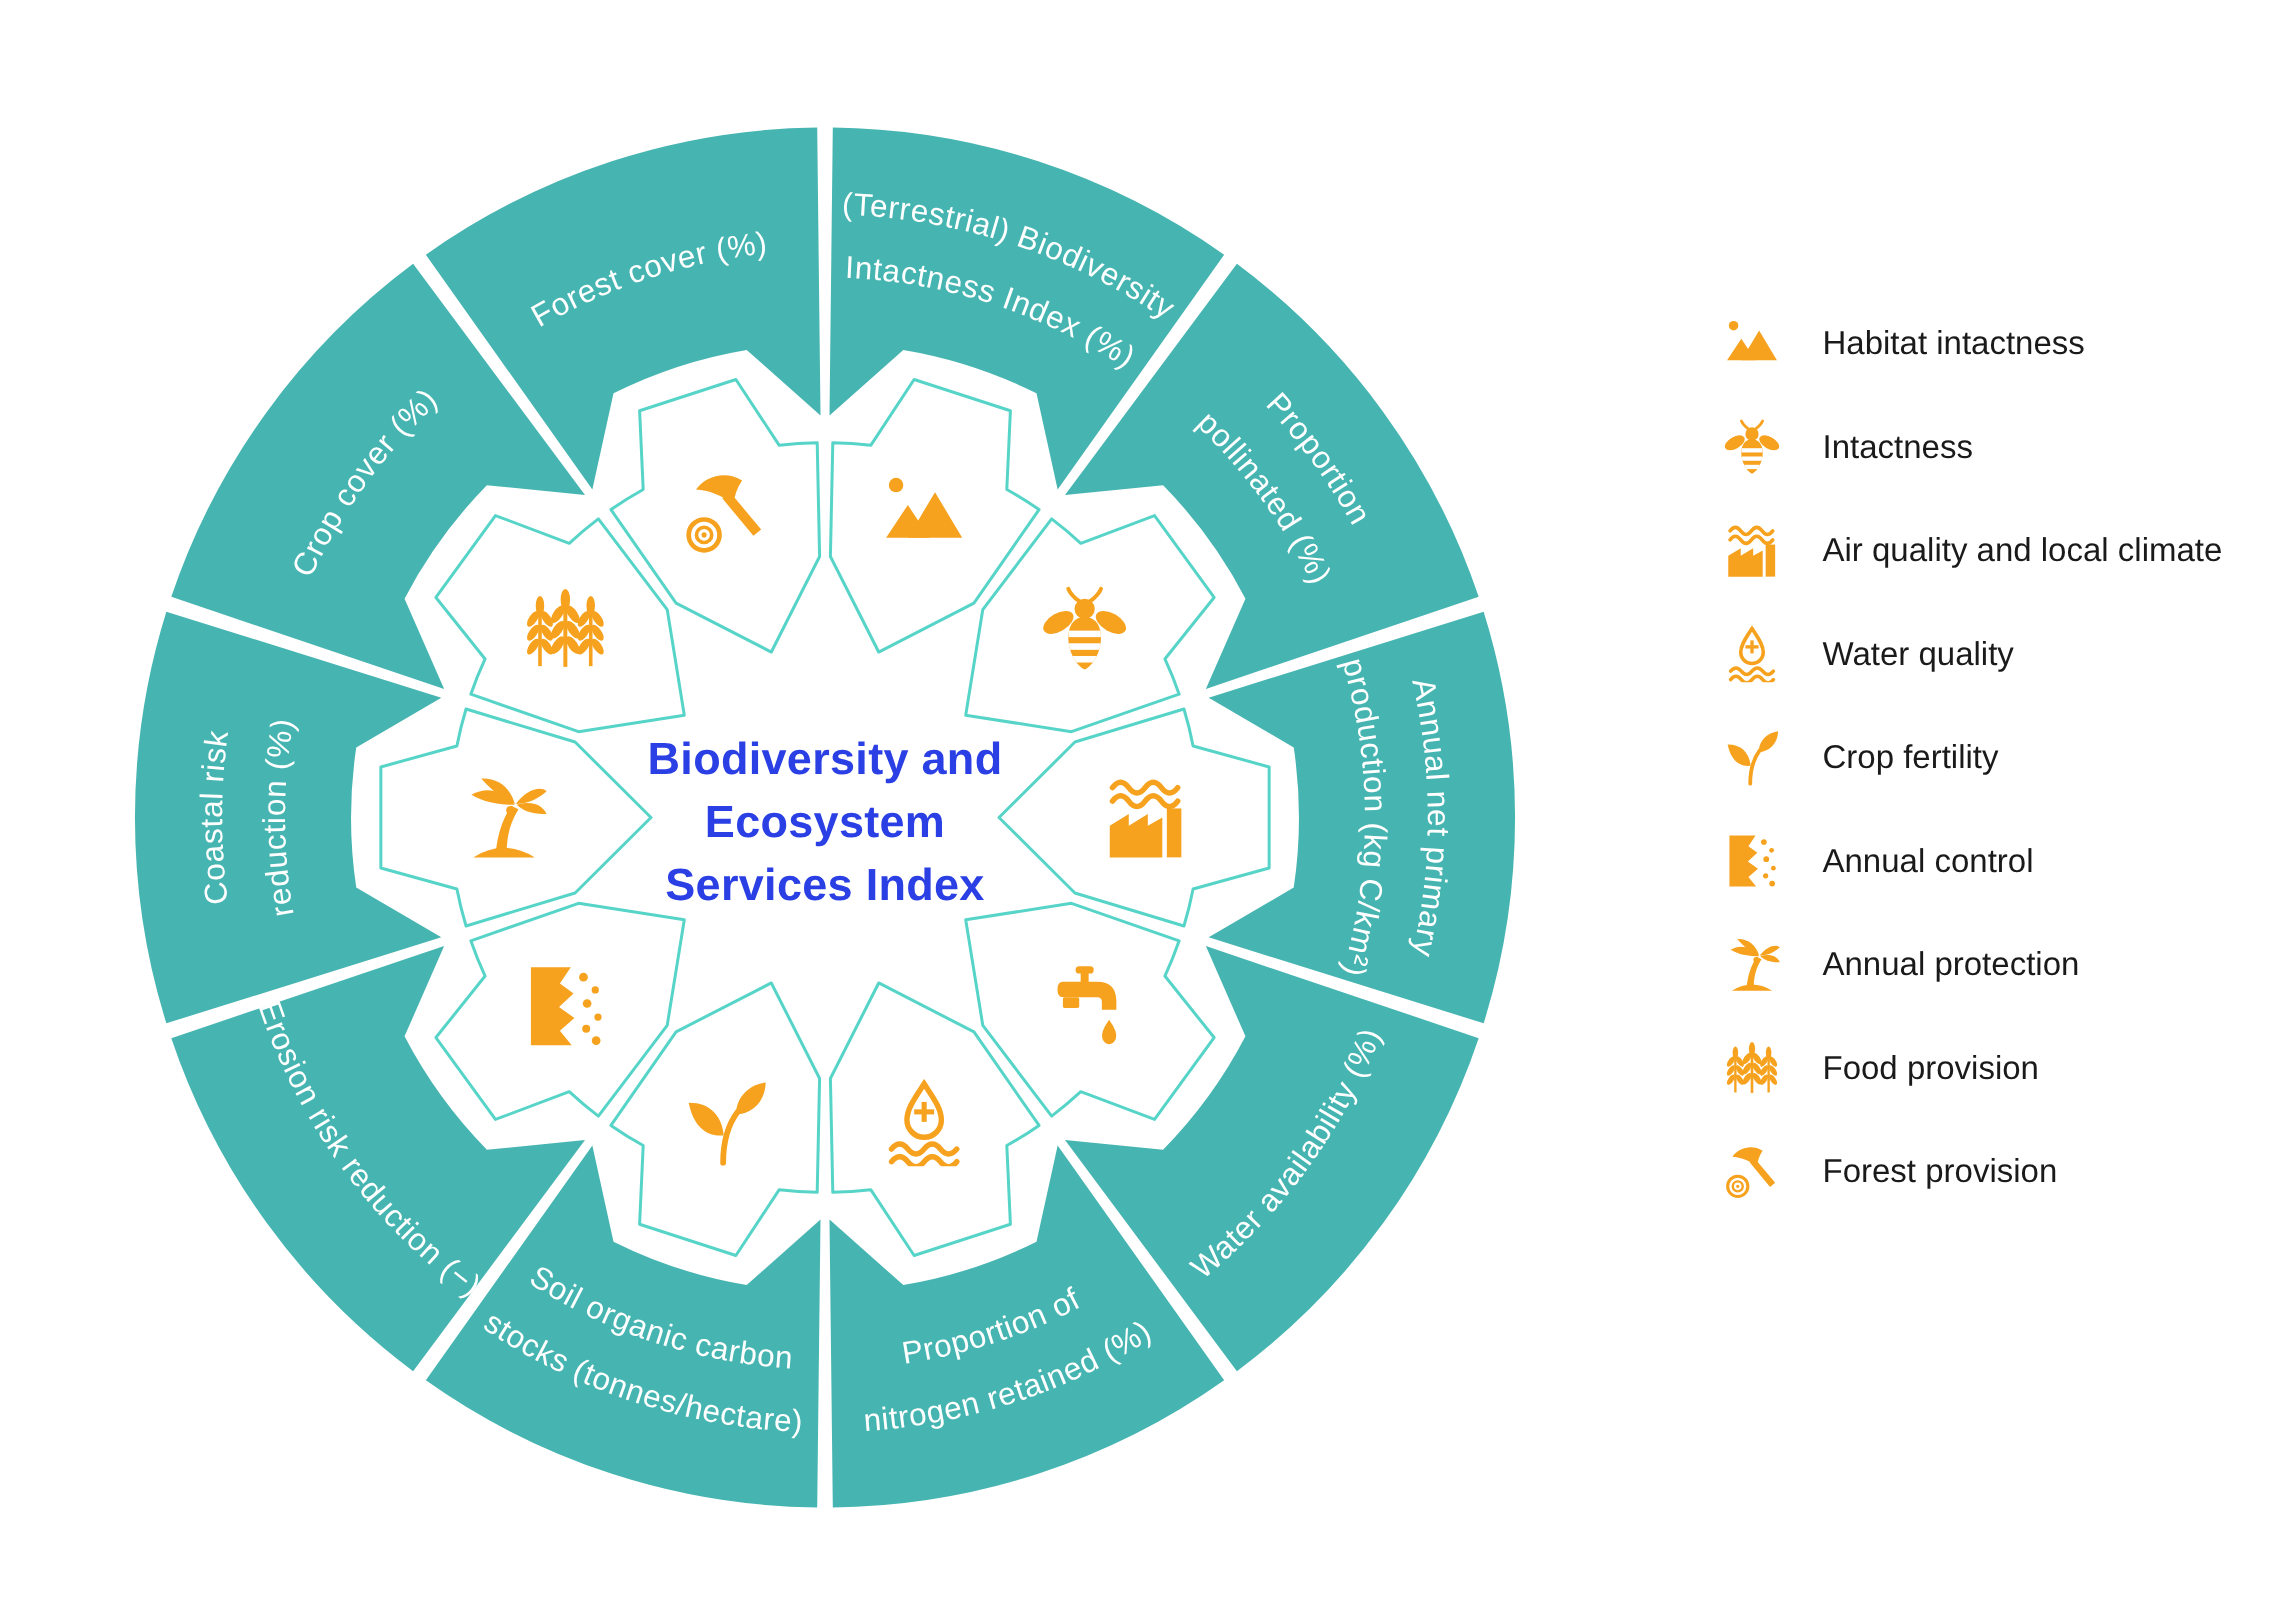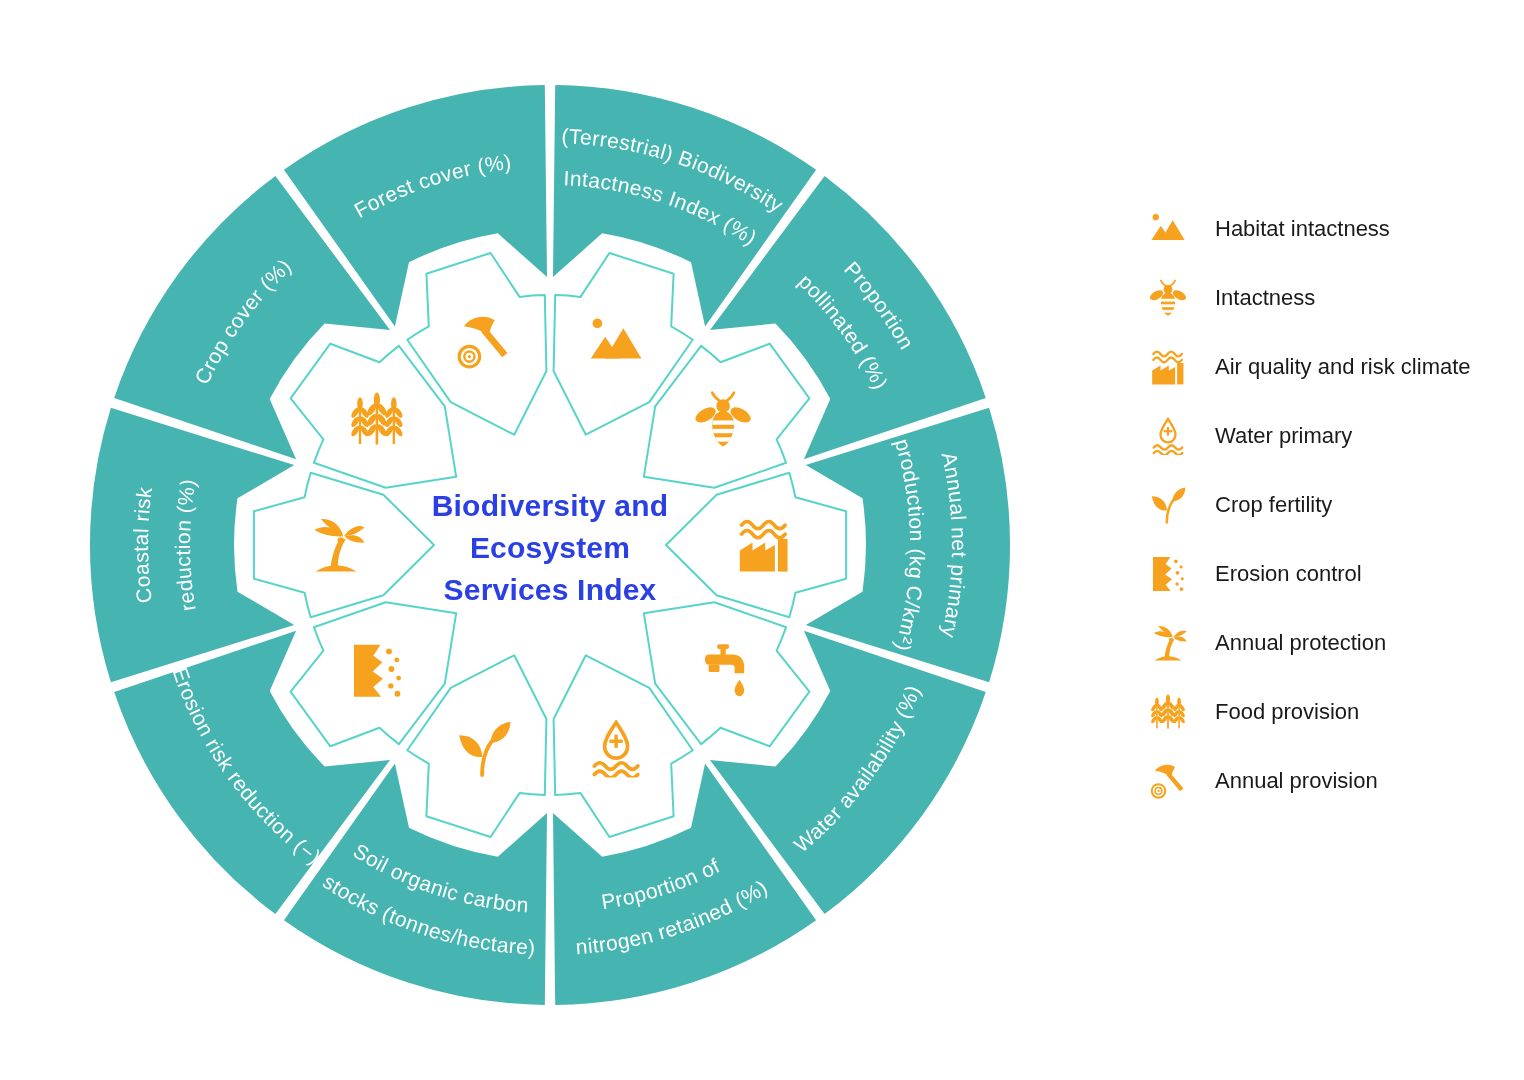--- a/index.html
+++ b/index.html
@@ -194,51 +194,51 @@
   <div class="legend-row">
     <svg class="legend-icon" viewBox="0 0 48 48">
         <use href="#icon-pollination"></use>
       </svg>
     <span class="legend-label">Intactness</span>
   </div>
   <div class="legend-row">
     <svg class="legend-icon" viewBox="0 0 48 48">
         <use href="#icon-air-quality"></use>
       </svg>
-    <span class="legend-label">Air quality and risk climate</span>
+    <span class="legend-label">Air quality and local climate</span>
   </div>
   <div class="legend-row">
     <svg class="legend-icon" viewBox="0 0 48 48">
         <use href="#icon-water-quality"></use>
       </svg>
-    <span class="legend-label">Water primary</span>
+    <span class="legend-label">Water quality</span>
   </div>
   <div class="legend-row">
     <svg class="legend-icon" viewBox="0 0 48 48">
         <use href="#icon-soil-fertility"></use>
       </svg>
     <span class="legend-label">Crop fertility</span>
   </div>
   <div class="legend-row">
     <svg class="legend-icon" viewBox="0 0 48 48">
         <use href="#icon-erosion-control"></use>
       </svg>
-    <span class="legend-label">Erosion control</span>
+    <span class="legend-label">Annual control</span>
   </div>
   <div class="legend-row">
     <svg class="legend-icon" viewBox="0 0 48 48">
         <use href="#icon-coastal-protection"></use>
       </svg>
     <span class="legend-label">Annual protection</span>
   </div>
   <div class="legend-row">
     <svg class="legend-icon" viewBox="0 0 48 48">
         <use href="#icon-food-provision"></use>
       </svg>
     <span class="legend-label">Food provision</span>
   </div>
   <div class="legend-row">
     <svg class="legend-icon" viewBox="0 0 48 48">
         <use href="#icon-timber-provision"></use>
       </svg>
-    <span class="legend-label">Annual provision</span>
+    <span class="legend-label">Forest provision</span>
   </div>
 </div>
 
 </body></html>

